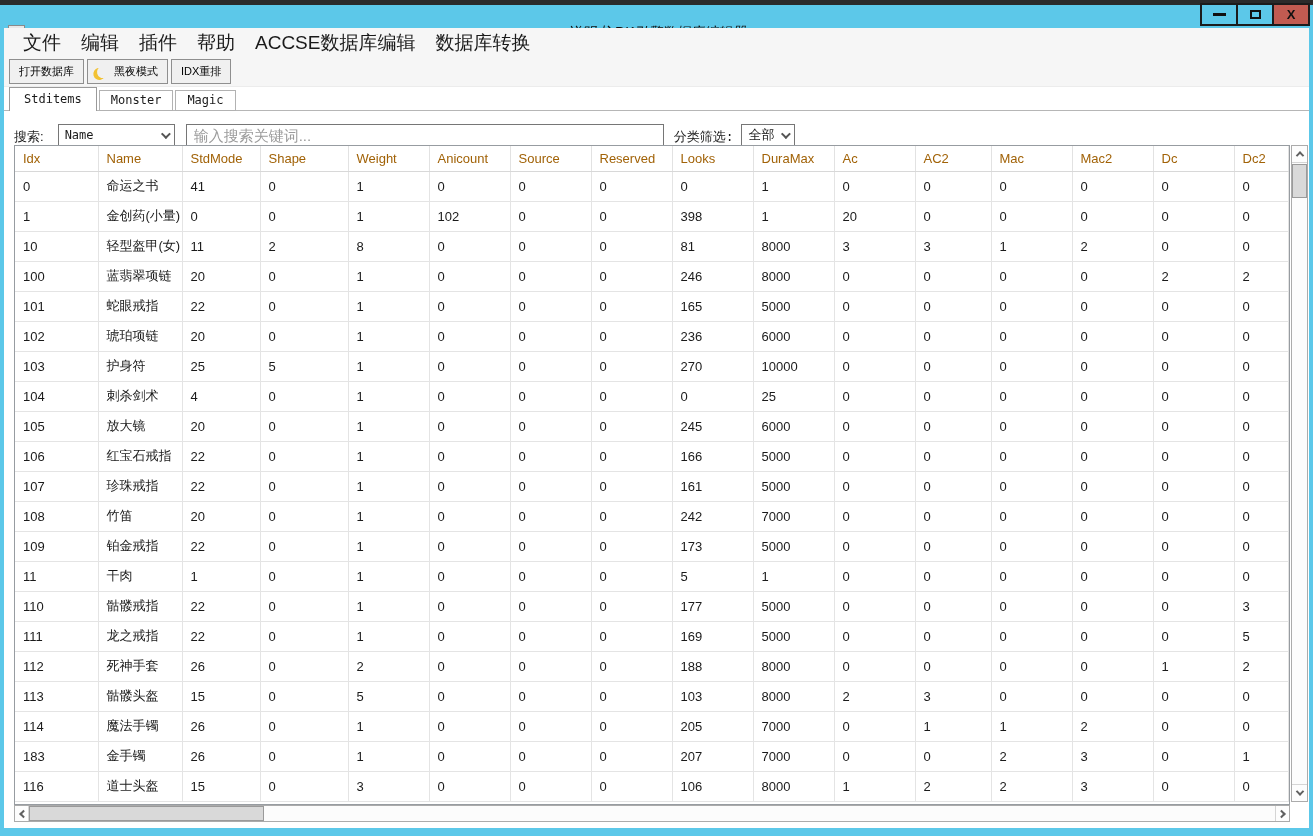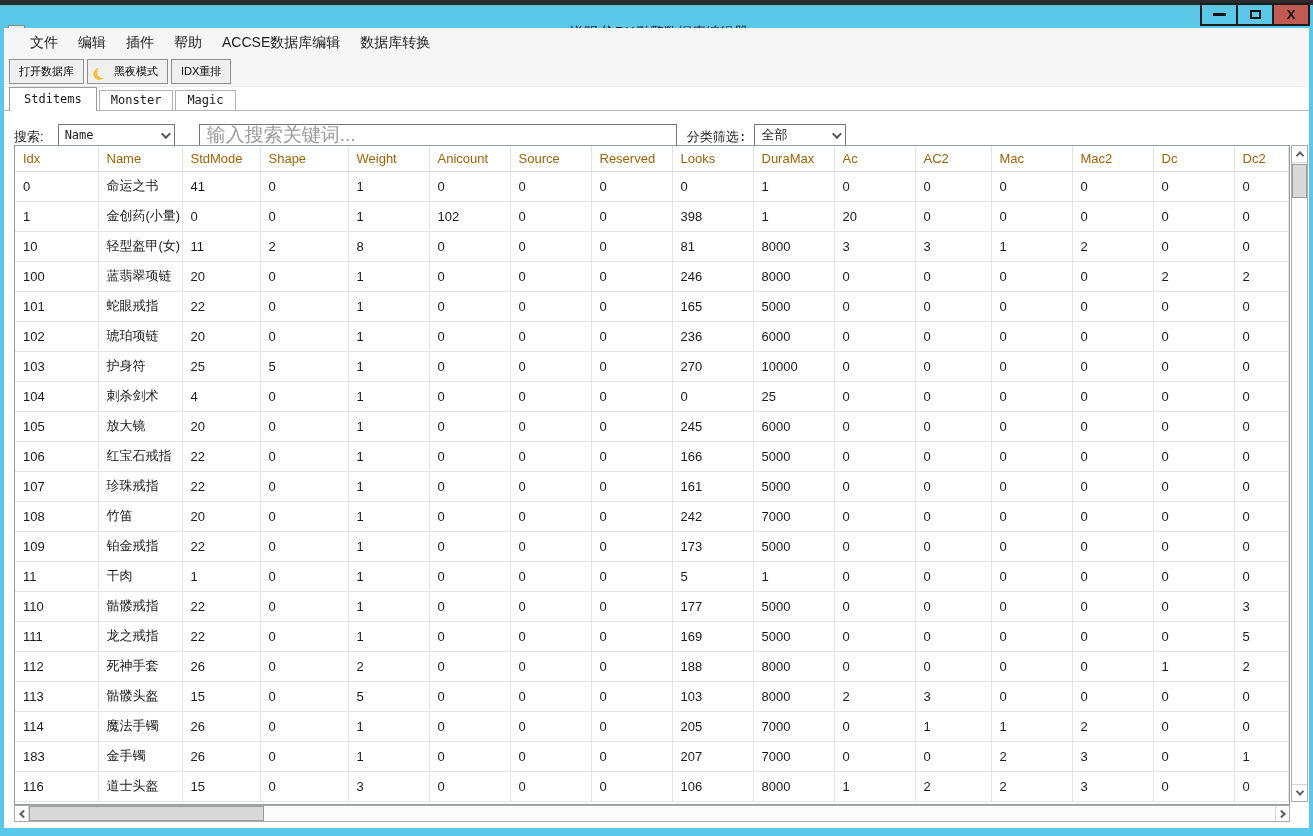--- a/index.html
+++ b/index.html
@@ -23,21 +23,21 @@
     display:flex; align-items:center; justify-content:center; background:transparent;
     font-weight:bold; font-size:13px; color:#111;
   }
   .win-btn.close { background:#c15b51; }
   .glyph-min { width:13px; height:3px; background:#111; }
   .glyph-max { width:11px; height:9px; border:2px solid #111; }
 
   
   #content { position:absolute; left:4px; top:28px; width:1305px; height:800px; background:#ffffff; }
 
-  .menubar { height:29px; background:#f6f6f6; display:flex; align-items:center; padding-left:16px; font-size:14px; }
+  .menubar { height:29px; background:#f6f6f6; display:flex; align-items:center; padding-left:9px; font-size:19px; }
   .menu-item { padding:0 10px; height:100%; display:flex; align-items:center; cursor:default; }
 
   .toolbar { height:30px; background:#f6f6f6; display:flex; align-items:center; padding-left:5px; border-bottom:1px solid #ececec; }
   .tb-btn {
     height:25px; margin-right:3px; padding:0 9px; background:#f0f0f0;
     border:1px solid #8f8f8f; font-size:11px; display:flex; align-items:center; gap:4px;
     font-family:"Liberation Sans",sans-serif;
   }
   .moon {
     display:inline-block; width:12px; height:12px; border-radius:50%;
@@ -55,24 +55,24 @@
   .searchrow { height:35px; display:flex; align-items:flex-end; background:#fff; font-size:13px; }
   .searchrow .lbl { margin-left:10px; white-space:nowrap; }
   .combo {
     height:22px; border:1px solid #767676; background:#fff; display:flex; align-items:center;
     justify-content:space-between; padding:0 6px; font-size:12px;
   }
   .combo .val { font-family:"DejaVu Sans Mono",monospace; }
   .combo2 .val { font-family:"Liberation Sans",sans-serif; font-size:13px; }
   .chev { width:7px; height:7px; border-right:2px solid #555; border-bottom:2px solid #555; transform:rotate(45deg) translateY(-2px); }
   .combo-field { margin-left:14px; width:117px; }
-  .search-input { margin-left:24px; width:478px; height:22px; border:1px solid #767676; padding:0 7px; font-size:19px; font-family:"Liberation Sans",sans-serif; color:#8b5cf6; }
+  .search-input { margin-left:11px; width:478px; height:22px; border:1px solid #767676; padding:0 7px; font-size:15px; font-family:"Liberation Sans",sans-serif; color:#8b5cf6; }
   .search-input::placeholder { color:#9b9b9b; }
   .filter-lbl { margin-left:30px;font-family:Liberation Mono, monospace; }
-  .combo-filter { margin-left:8px; width:92px; }
+  .combo-filter { margin-left:8px; width:54px; }
 
   
   .grid-wrap {
     position:absolute; left:10px; top:117px; width:1276px; height:660px;
     border:1px solid #979ca1; overflow:hidden; background:#fff;
   }
   table.grid { border-collapse:collapse; table-layout:fixed; width:1269px; font-size:13px; }
   .grid th {
     height:25px; text-align:left; font-weight:normal; padding:0 0 0 8px;
     border-right:1px solid #e2e2e2; border-bottom:1px solid #d8d8d8;

